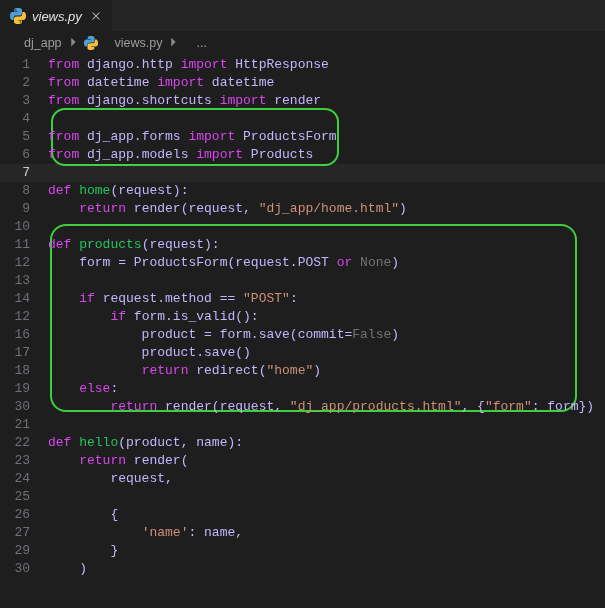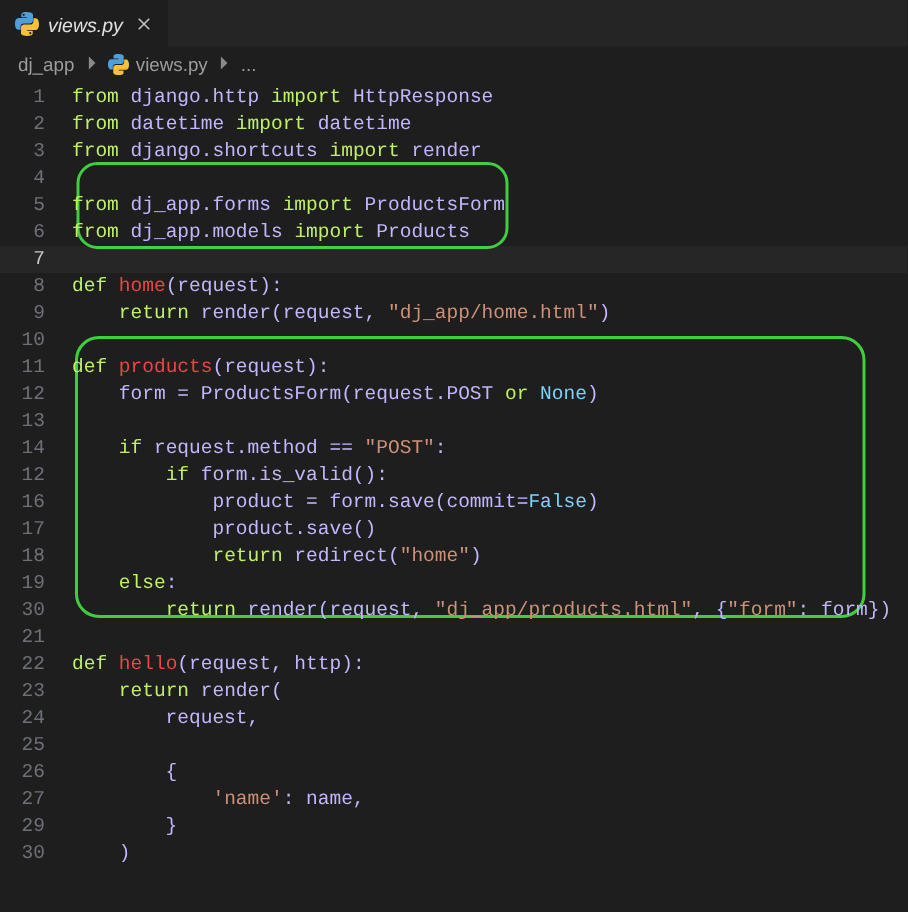--- a/index.html
+++ b/index.html
@@ -43,21 +43,21 @@
   .breadcrumbs {
     display:flex;
     align-items:center;
     height: 22px;
     padding: 0 12px;
     gap: 4px;
     font-family: -apple-system, 'Segoe UI', sans-serif;
     font-size: 12.5px;
     color:#9d9d9d;
   }
-  .bc-item { color:#9d9d9d; }
+  .bc-item { color:#9d9d9d;margin-left:12px; }
   .bc-sep { color:#8a8a8a; }
   .bc-icon { width:15px;height:15px;display:flex;align-items:center;justify-content:center; }
   .editor {
     position:relative;
     padding-top:2px;
   }
   .line {
     display:flex;
     height:18px;
     line-height:18px;
@@ -71,24 +71,24 @@
     user-select:none;
     flex-shrink:0;
   }
   .code {
     white-space: pre;
     position:relative;
   }
   .active-line { background: rgba(255,255,255,0.04); }
   .active-line .gutter { color:#c6c6c6; }
   
-  .kw  { color:#bef264; } 
-  .fn  { color:#ef4444; }
+  .kw  { color:#d946ef; } 
+  .fn  { color:#22c55e; }
   .str { color:#ce9178; }
-  .lit { color:#7dd3fc; }
+  .lit { color:#737373; }
   .pun, .txt { color:#c4b5fd; }
 
   .hl {
     position:absolute;
     border:2.5px solid #3dcf3d;
     border-radius:16px;
     pointer-events:none;
   }
   .hl1 { left:51px; top:54px; width:288px; height:58px; border-radius:14px;}
   .hl2 { left:50px; top:170px; width:527px; height:188px; }
@@ -216,21 +216,21 @@
     <div class="line">
       <div class="gutter">30</div>
       <div class="code"><span class="txt">        </span><span class="kw">return</span><span class="txt"> render(request, </span><span class="str">"dj_app/products.html"</span><span class="txt">, {</span><span class="str">"form"</span><span class="txt">: form})</span></div>
     </div>
     <div class="line">
       <div class="gutter">21</div>
       <div class="code"></div>
     </div>
     <div class="line">
       <div class="gutter">22</div>
-      <div class="code"><span class="kw">def</span><span class="txt"> </span><span class="fn">hello</span><span class="txt">(request, http):</span></div>
+      <div class="code"><span class="kw">def</span><span class="txt"> </span><span class="fn">hello</span><span class="txt">(product, name):</span></div>
     </div>
     <div class="line">
       <div class="gutter">23</div>
       <div class="code"><span class="txt">    </span><span class="kw">return</span><span class="txt"> render(</span></div>
     </div>
     <div class="line">
       <div class="gutter">24</div>
       <div class="code"><span class="txt">        request,</span></div>
     </div>
     <div class="line">

